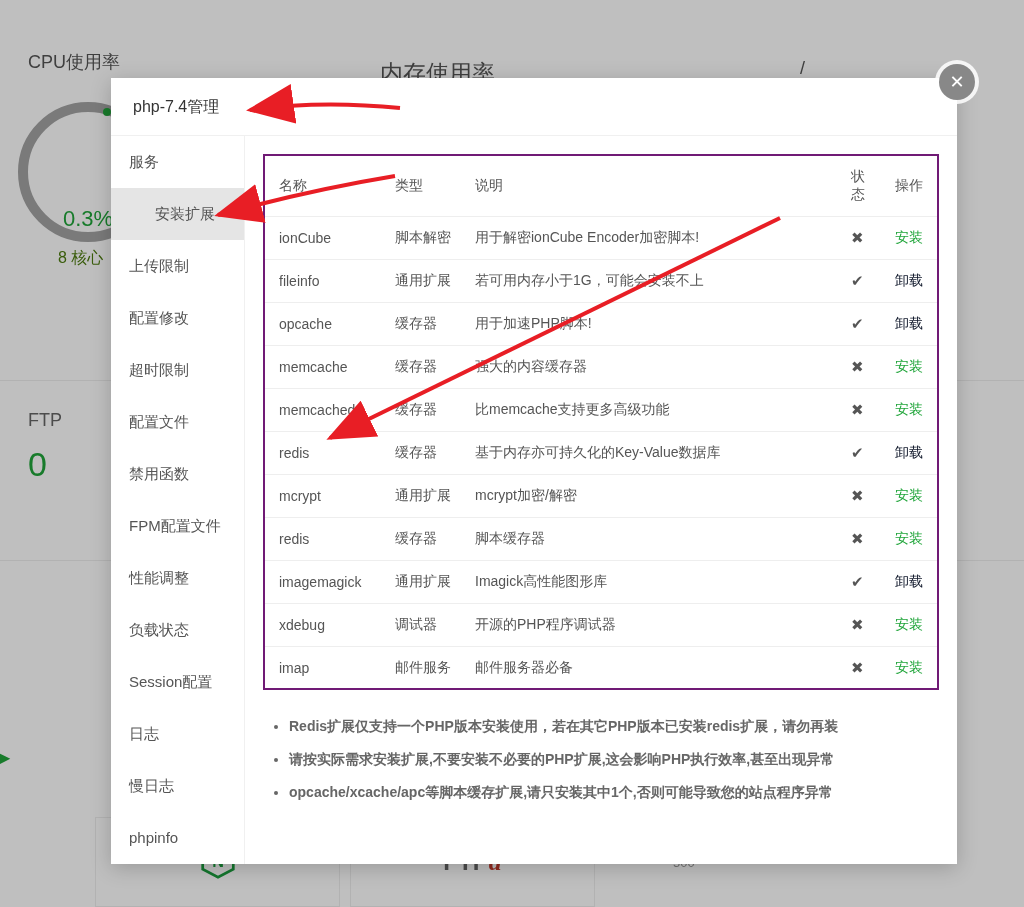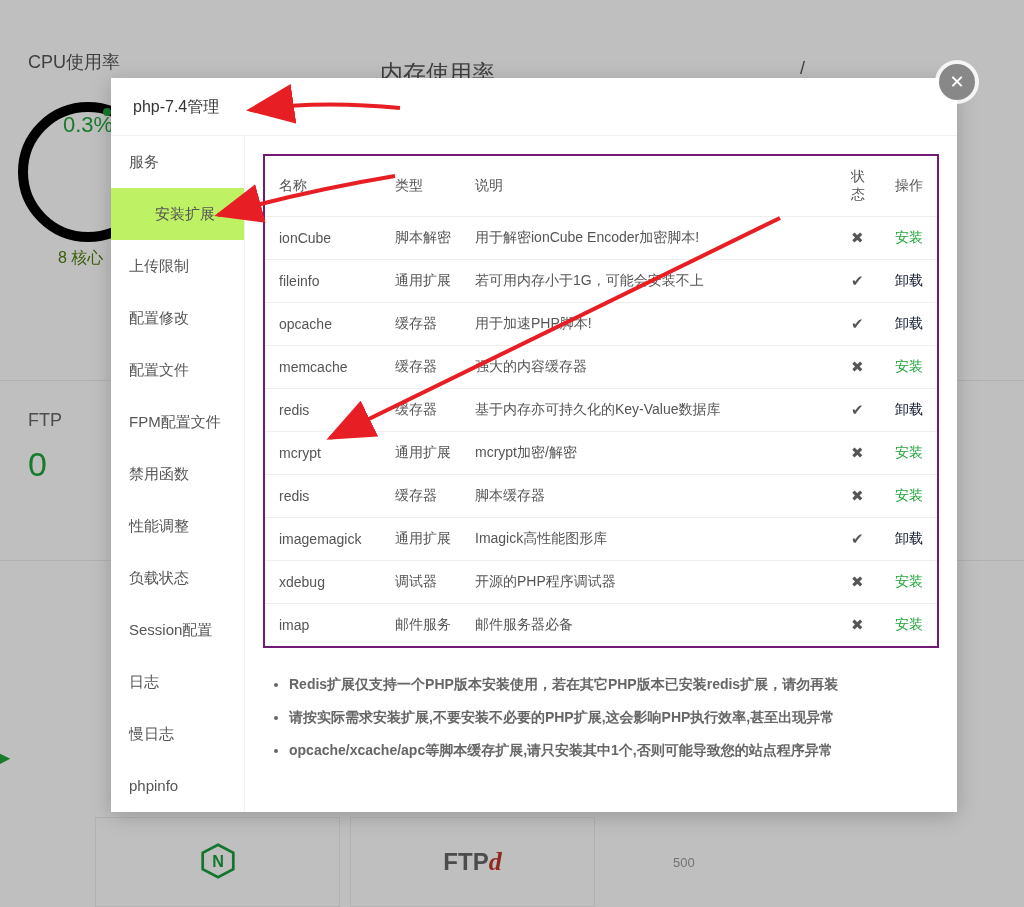--- a/index.html
+++ b/index.html
@@ -6,21 +6,21 @@
   html, body { width: 1024px; height: 907px; font-family: "Microsoft YaHei", Arial, sans-serif; background: #fff; overflow: hidden; }
   body { position: relative; color: #666; font-size: 14px; }
 
   
   .bg { position: absolute; inset: 0; background: #fff; padding: 0 28px; }
   .bg .top-row { display: flex; padding-top: 50px; }
   .bg .gauge-block { position: relative; }
   .bg .gauge-label { color: #555; font-size: 18px; margin-bottom: 28px; }
   .bg .mem-label { position: absolute; left: 380px; top: 58px; color:#555; font-size:23px; }
   .bg .slash { position: absolute; left: 800px; top: 58px; color:#555; font-size:18px; }
-  .gauge-ring { width: 140px; height: 140px; border: 10px solid #000000; border-radius: 50%; display:flex; align-items:flex-start; justify-content:center; position:relative; margin-left:-10px; }
+  .gauge-ring { width: 140px; height: 140px; border: 10px solid #a3a3a3; border-radius: 50%; display:flex; align-items:flex-end; justify-content:center; position:relative; margin-left:-10px; }
   .gauge-ring .dots { position:absolute; top:-4px; width:8px; height:8px; border-radius:50%; background:#20a53a; left:75px; }
   .gauge-ring .val { color:#20a53a; font-size:22px; }
   .cores { margin-top: 6px; color:#4d7c0f; font-size:16px; margin-left:30px; }
   .hr { position:absolute; left:0; right:0; top:380px; height:1px; background:#eee; }
   .ftp-block { position:absolute; left:28px; top:410px; }
   .ftp-block .t { color:#666; font-size:18px; }
   .ftp-block .z { color:#20a53a; font-size:34px; margin-top:14px; }
   .hr2 { position:absolute; left:0; right:0; top:560px; height:1px; background:#eee; }
   .play-icon { position:absolute; left:-2px; top:748px; color:#20a53a; font-size:16px; }
   .bottom-row { position:absolute; left:95px; right:0; bottom:0; height:90px; display:flex; align-items:center; }
@@ -34,21 +34,21 @@
   
   .overlay { position:absolute; inset:0; background:rgba(0,0,0,0.25); }
 
   
   .modal { position:absolute; left:111px; top:78px; width:846px; background:#fff; box-shadow:0 4px 20px rgba(0,0,0,.2); }
   .modal-title { height:58px; line-height:58px; padding-left:22px; font-size:16px; color:#333; border-bottom:1px solid #f0f0f0; }
   .close-btn { position:absolute; right:-18px; top:-14px; width:36px; height:36px; border-radius:50%; background:#888; color:#fff; display:flex; align-items:center; justify-content:center; cursor:pointer; box-shadow:0 0 0 4px rgba(255,255,255,.85); font-size:18px; }
   .modal-body { display:flex; }
   .side-nav { width:134px; border-right:1px solid #f0f0f0; }
   .side-nav .item { height:52px; line-height:52px; padding-left:18px; font-size:15px; color:#555; cursor:pointer; }
-  .side-nav .item.active { background:#bef264;padding-left:44px; }
+  .side-nav .item.active { background:#e5e5e5;padding-left:44px; }
   .content { flex:1; padding:18px 18px 22px 18px; }
   .table-wrap { border:2px solid #701a75; max-height:536px; overflow-y:auto; position:relative; }
   .table-wrap::-webkit-scrollbar { width:10px; }
   .table-wrap::-webkit-scrollbar-track { background:#f4f4f4; }
   .table-wrap::-webkit-scrollbar-thumb { background:#ccc; }
   table { width:100%; border-collapse:collapse; }
   th { text-align:left; font-weight:normal; color:#555; font-size:14px; padding:12px 10px; border-bottom:1px solid #eee; background:#fff; }
   th:first-child, td:first-child { padding-left:14px; }
   td { padding:12px 10px; font-size:14px; color:#555; border-bottom:1px solid #eee; }
   tr:last-child td { border-bottom:none; }
@@ -116,23 +116,24 @@
   <div class="close-btn">
     <span>✕</span>
   </div>
   <div class="modal-title">php-7.4管理</div>
   <div class="modal-body">
     <div class="side-nav" id="side-nav">
         <div class="item">服务</div>
         <div class="item active">安装扩展</div>
         <div class="item">上传限制</div>
         <div class="item">配置修改</div>
+        <div class="item">超时限制</div>
         <div class="item">配置文件</div>
+        <div class="item">禁用函数</div>
         <div class="item">FPM配置文件</div>
-        <div class="item">禁用函数</div>
         <div class="item">性能调整</div>
         <div class="item">负载状态</div>
         <div class="item">Session配置</div>
         <div class="item">日志</div>
         <div class="item">慢日志</div>
         <div class="item">phpinfo</div>
       </div>
     <div class="content">
       <div class="table-wrap">
         <table>
@@ -168,20 +169,27 @@
                 <td class="col-op"><span class="op-link op-uninstall">卸载</span></td>
               </tr>
               <tr>
                 <td class="col-name">memcache</td>
                 <td class="col-type">缓存器</td>
                 <td class="col-desc">强大的内容缓存器</td>
                 <td class="col-status"><span class="status-icon">✖</span></td>
                 <td class="col-op"><span class="op-link op-install">安装</span></td>
               </tr>
               <tr>
+                <td class="col-name">memcached</td>
+                <td class="col-type">缓存器</td>
+                <td class="col-desc">比memcache支持更多高级功能</td>
+                <td class="col-status"><span class="status-icon">✖</span></td>
+                <td class="col-op"><span class="op-link op-install">安装</span></td>
+              </tr>
+              <tr>
                 <td class="col-name">redis</td>
                 <td class="col-type">缓存器</td>
                 <td class="col-desc">基于内存亦可持久化的Key-Value数据库</td>
                 <td class="col-status"><span class="status-icon">✔</span></td>
                 <td class="col-op"><span class="op-link op-uninstall">卸载</span></td>
               </tr>
               <tr>
                 <td class="col-name">mcrypt</td>
                 <td class="col-type">通用扩展</td>
                 <td class="col-desc">mcrypt加密/解密</td>

